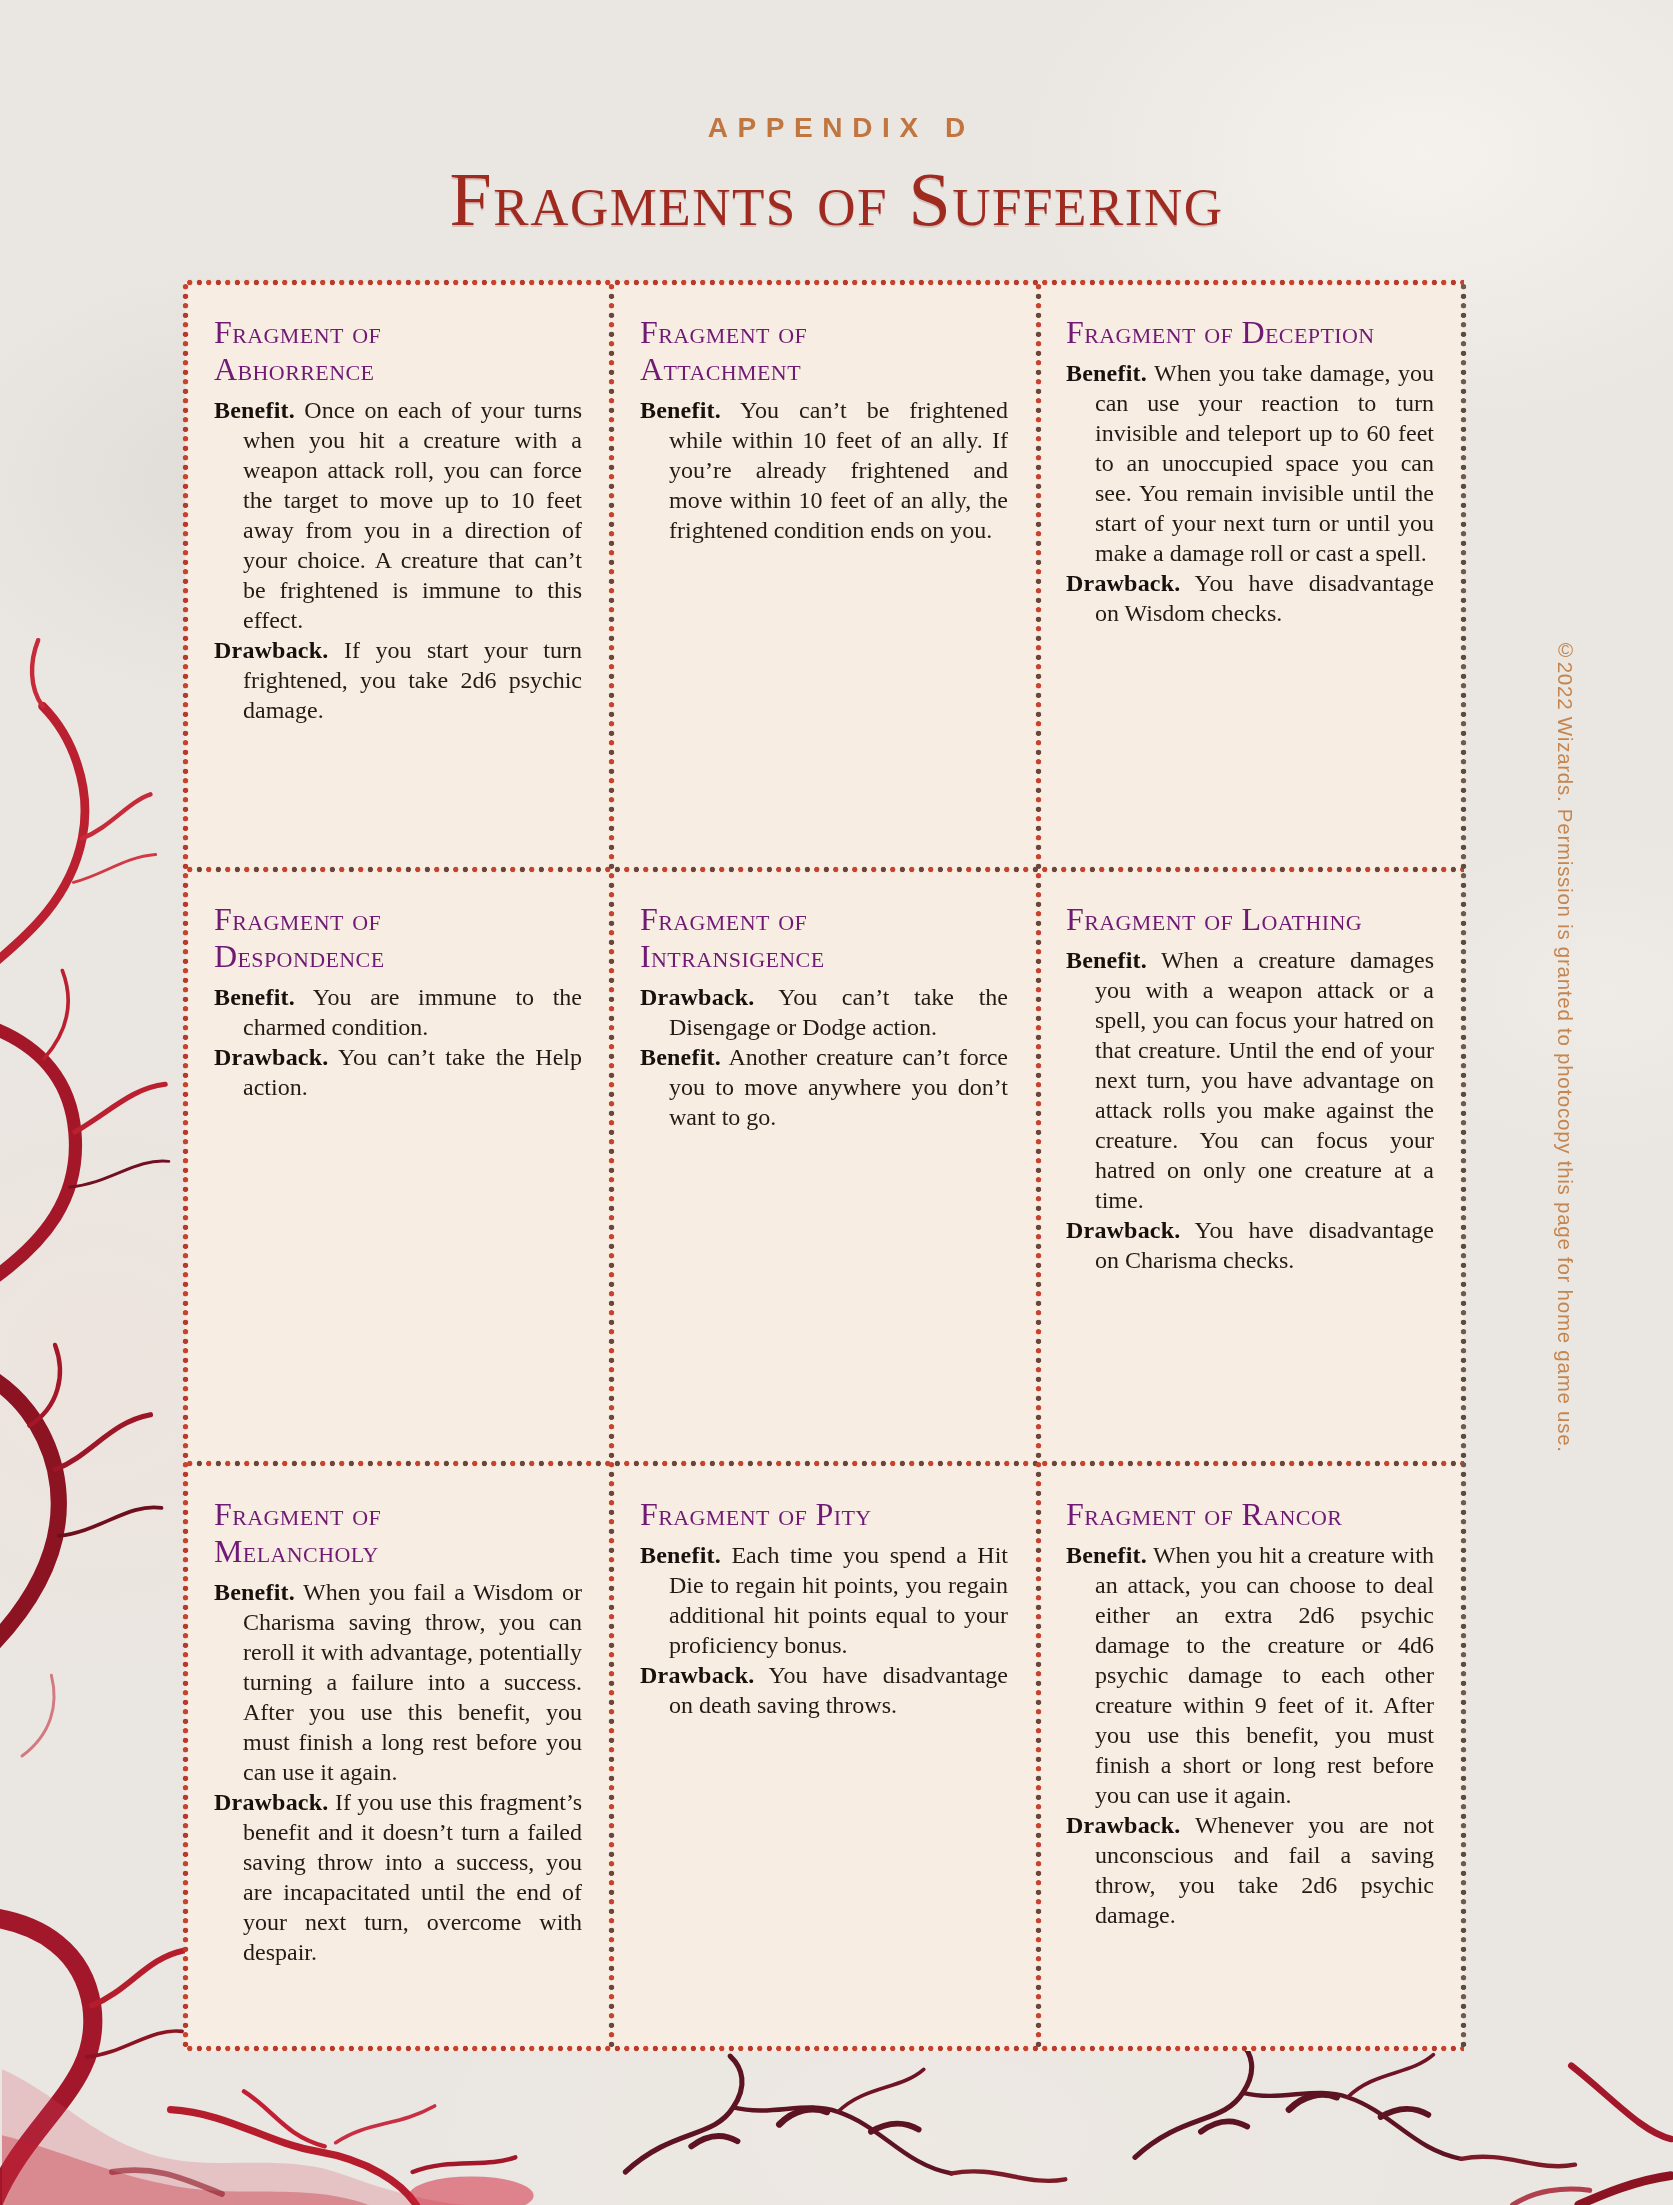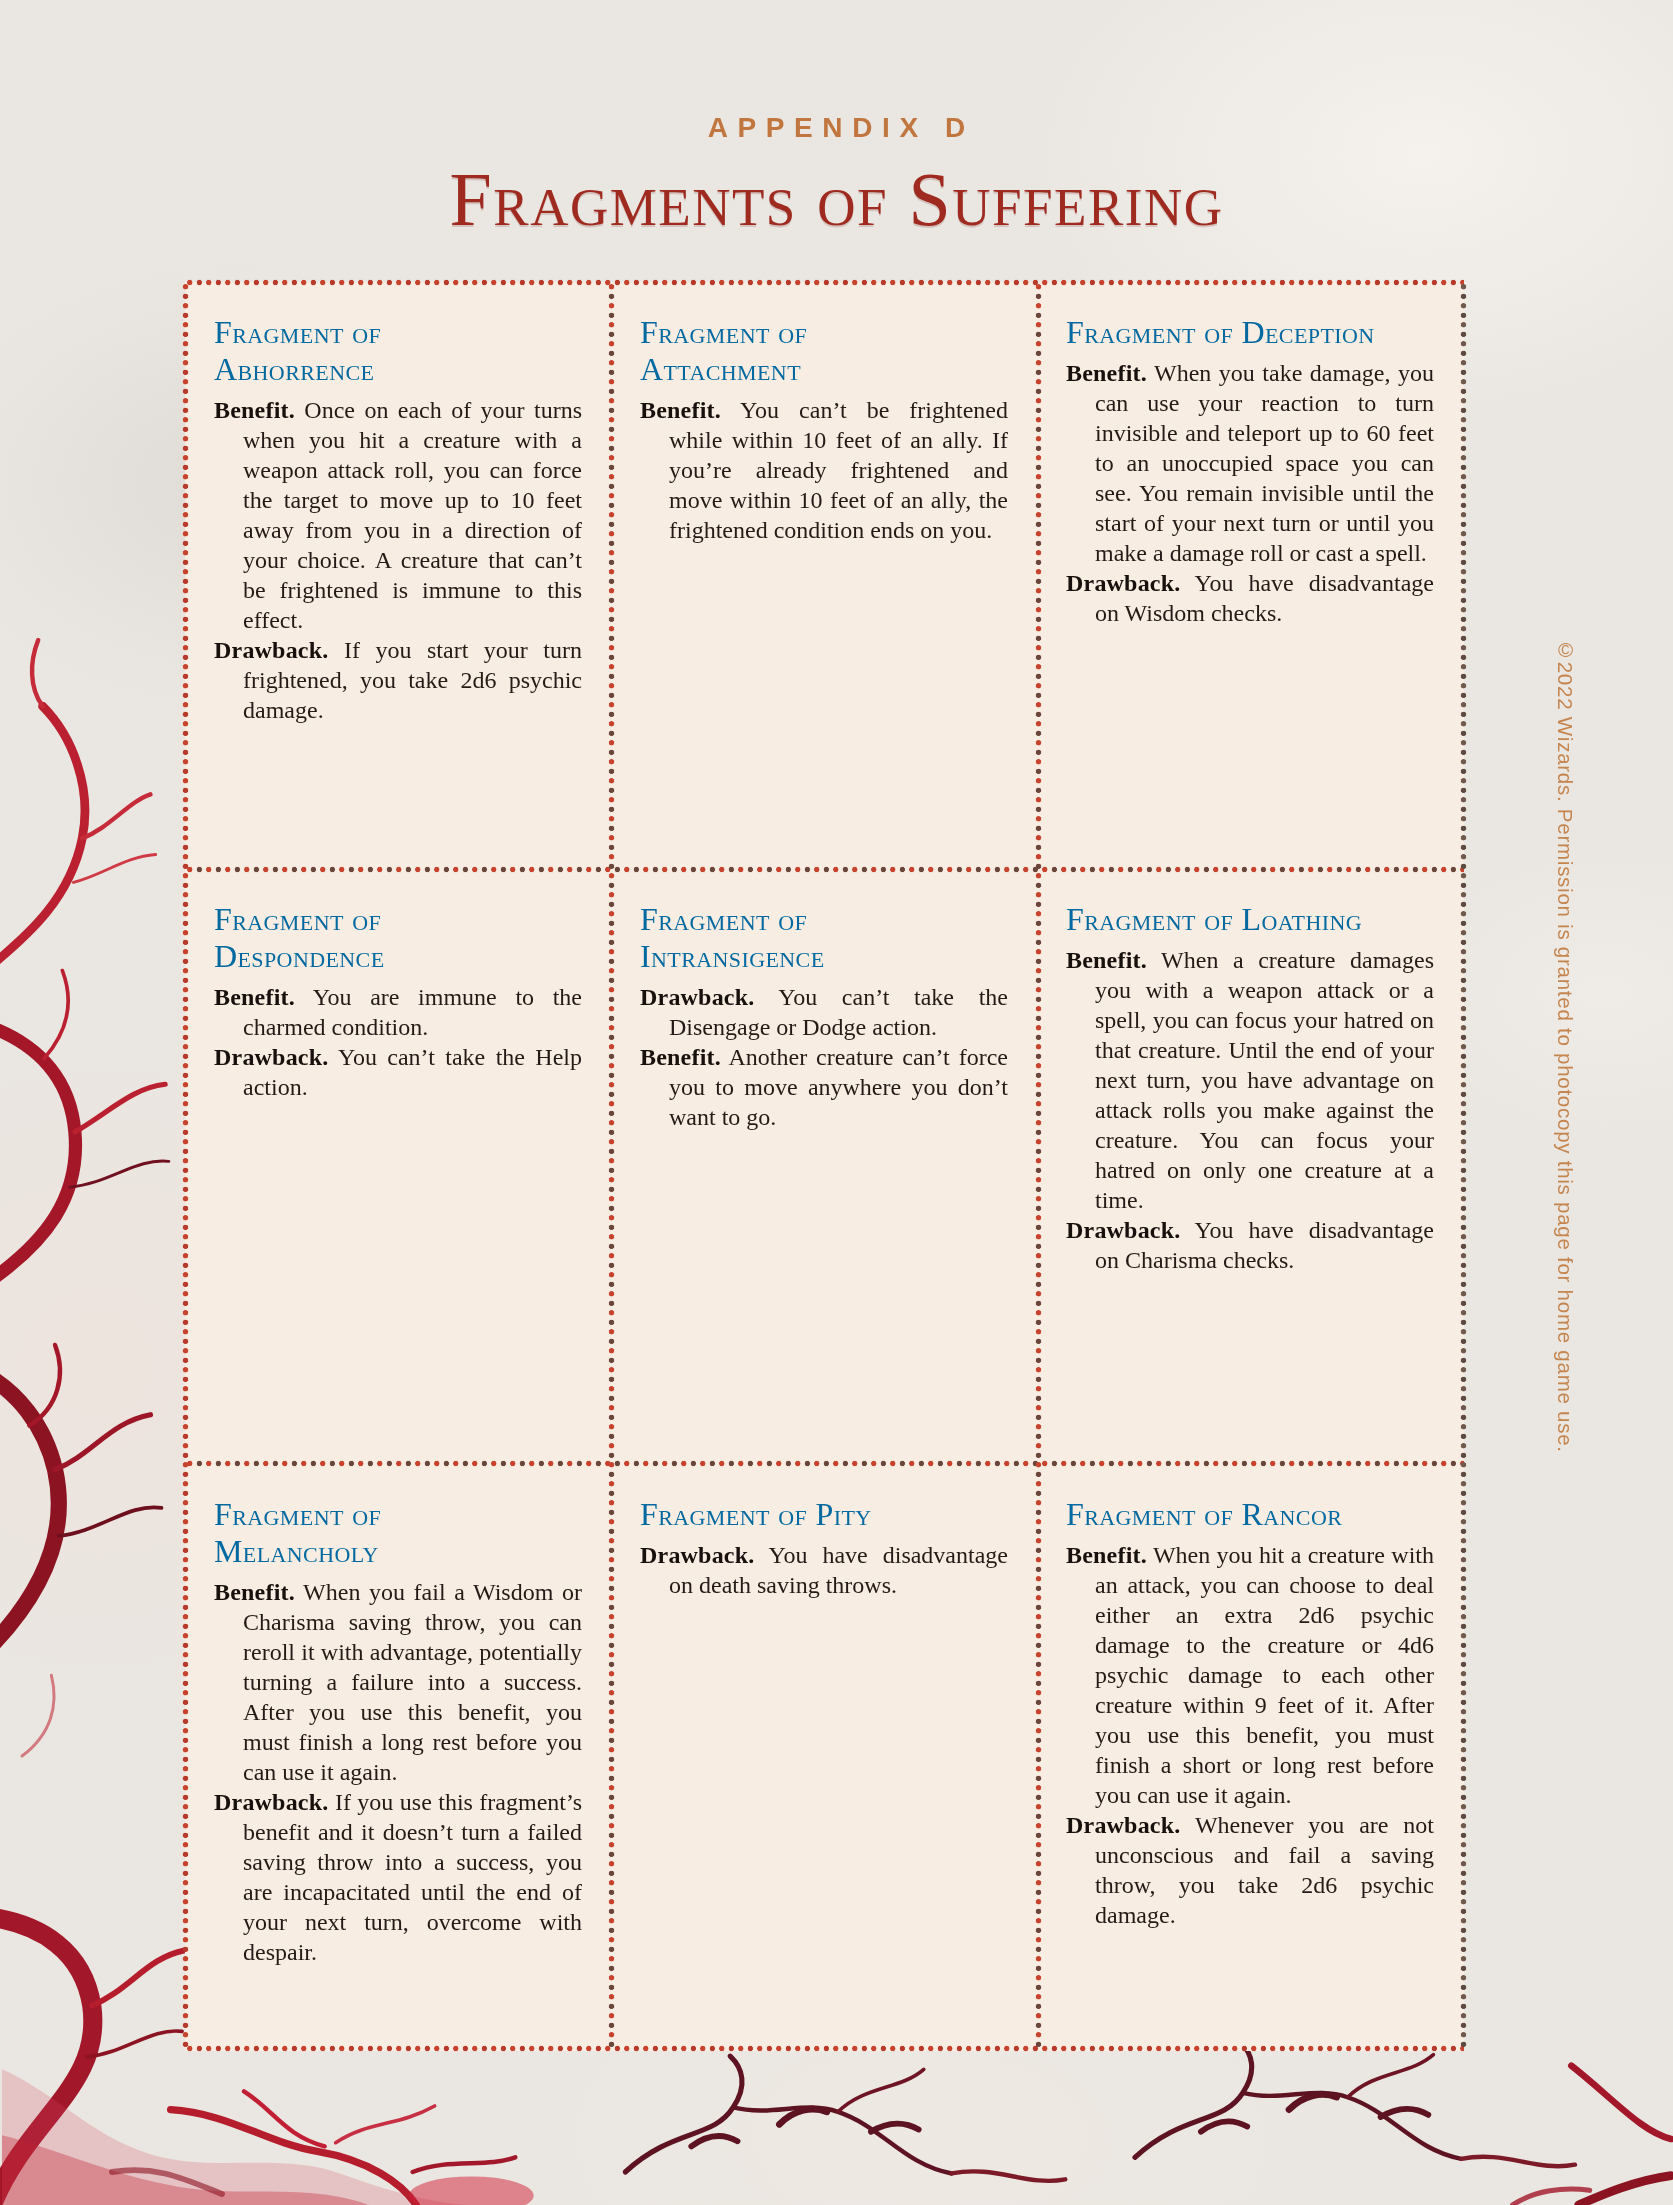--- a/index.html
+++ b/index.html
@@ -15,21 +15,21 @@
       font-family:"Liberation Sans",sans-serif;font-weight:bold;font-size:28px;
       letter-spacing:9.6px;color:#c0763e;text-indent:9.6px;}
   .page-title{position:absolute;top:159px;left:0;width:100%;text-align:center;
       font-variant:small-caps;font-size:76px;line-height:81px;color:#9f2a20;
       letter-spacing:1.5px;text-shadow:0 1.5px 0 rgba(110,35,25,.18);}
   .grid{position:absolute;left:185px;top:282px;width:1279px;height:1769px;
       background:#f8ede2;display:grid;grid-template-columns:426px 426px 426px;
       grid-template-rows:587px 595px 588px;z-index:2;}
   .card{box-sizing:border-box;padding:32px 29px 0 29px;overflow:hidden;}
   .card h3{margin:0 0 7.4px 0;font-weight:normal;font-variant:small-caps;
-      font-size:32px;line-height:37px;color:#0369a1;letter-spacing:0.4px;white-space:pre-line;}
+      font-size:32px;line-height:37px;color:#701a75;letter-spacing:0.4px;white-space:pre-line;}
   .entry{margin:0;font-size:24px;line-height:30px;color:#241b16;
       padding-left:29px;text-indent:-29px;text-align:justify;}
   .entry b{letter-spacing:0.2px;color:#17100d;}
   
   .dl{position:absolute;pointer-events:none;--d1:#c8432e;--d2:#6b463a;}
   .dl.h{height:6.6px;width:1279px;left:0;background-repeat:repeat-x;background-size:19px 6.6px;
       background-image:radial-gradient(circle at 4.8px 3.3px, var(--d1) 2.4px, transparent 2.9px),
                        radial-gradient(circle at 14.3px 3.3px, var(--d2) 2.4px, transparent 2.9px);}
   .dl.v{width:6.6px;height:1769px;top:0;background-repeat:repeat-y;background-size:6.6px 19px;
       background-image:radial-gradient(circle at 3.3px 4.8px, var(--d1) 2.4px, transparent 2.9px),
@@ -139,20 +139,21 @@
 
     <section class="card">
       <h3>Fragment of
 Melancholy</h3>
       <p class="entry"><b>Benefit.</b> <span>When you fail a Wisdom or Charisma saving throw, you can reroll it with advantage, potentially turning a failure into a success. After you use this benefit, you must finish a long rest before you can use it again.</span></p>
       <p class="entry"><b>Drawback.</b> <span>If you use this fragment’s benefit and it doesn’t turn a failed saving throw into a success, you are incapacitated until the end of your next turn, overcome with despair.</span></p>
     </section>
 
     <section class="card">
       <h3>Fragment of Pity</h3>
+      <p class="entry"><b>Benefit.</b> <span>Each time you spend a Hit Die to regain hit points, you regain additional hit points equal to your proficiency bonus.</span></p>
       <p class="entry"><b>Drawback.</b> <span>You have disadvantage on death saving throws.</span></p>
     </section>
 
     <section class="card">
       <h3>Fragment of Rancor</h3>
       <p class="entry"><b>Benefit.</b> <span>When you hit a creature with an attack, you can choose to deal either an extra 2d6 psychic damage to the creature or 4d6 psychic damage to each other creature within 9 feet of it. After you use this benefit, you must finish a short or long rest before you can use it again.</span></p>
       <p class="entry"><b>Drawback.</b> <span>Whenever you are not unconscious and fail a saving throw, you take 2d6 psychic damage.</span></p>
     </section>
 
     <div class="dl h red" style="top:-2.9px"></div>

